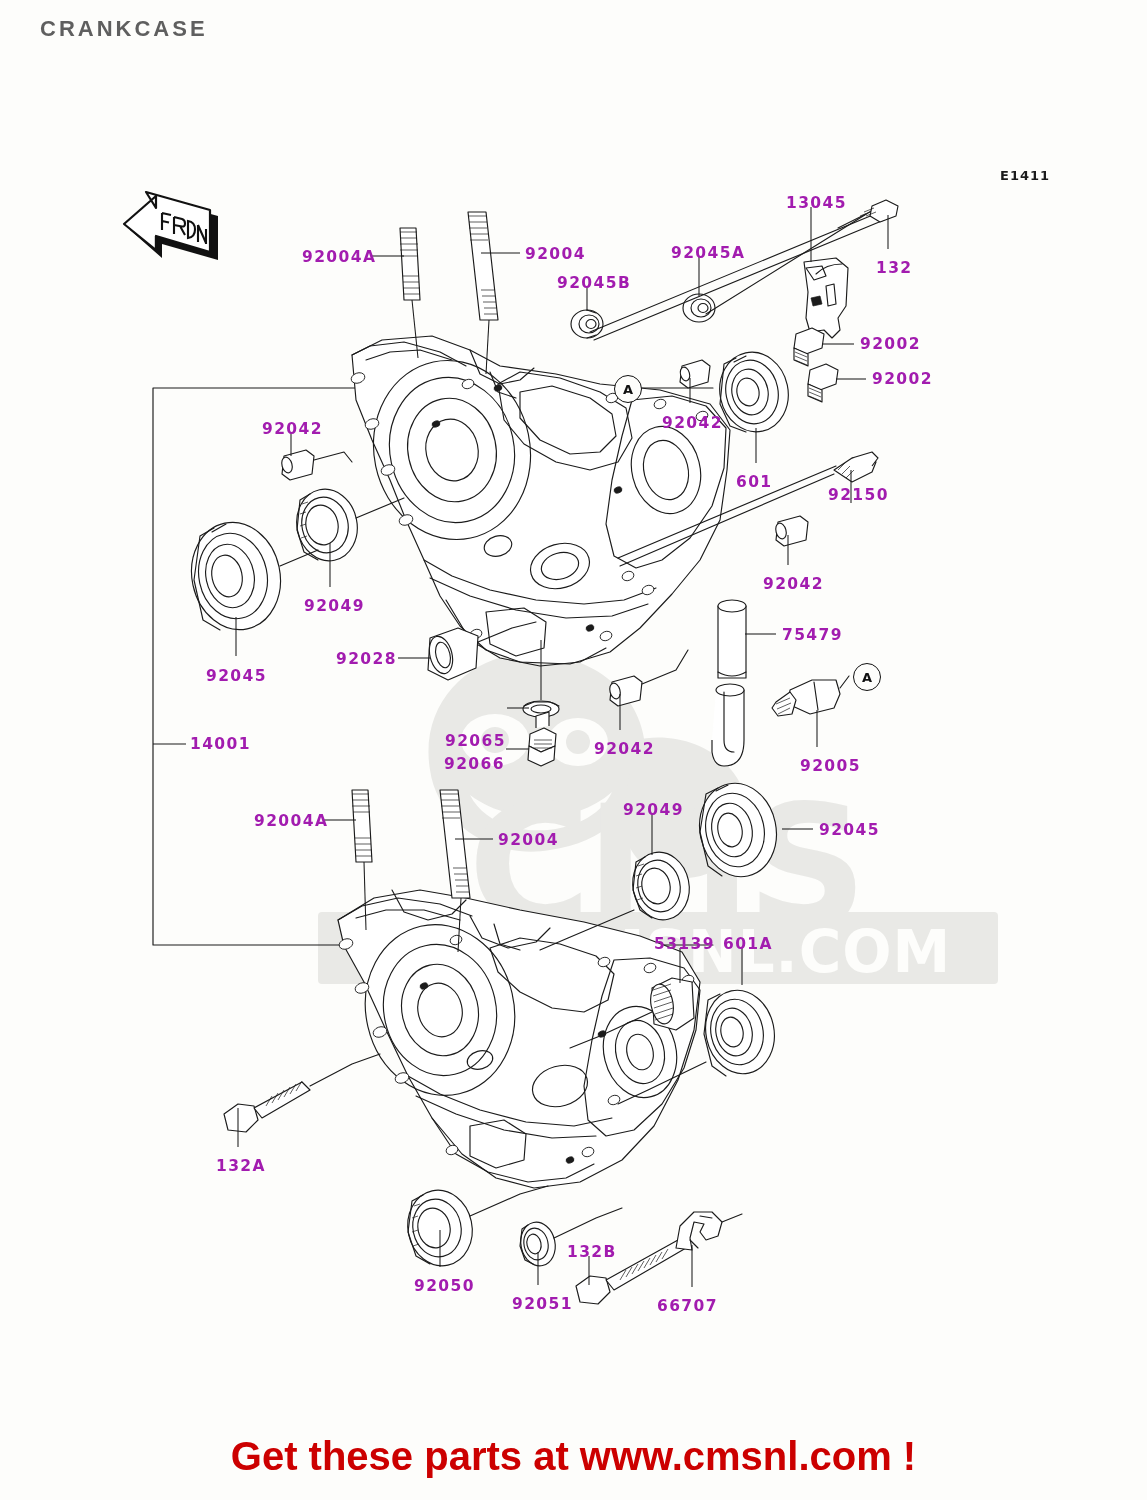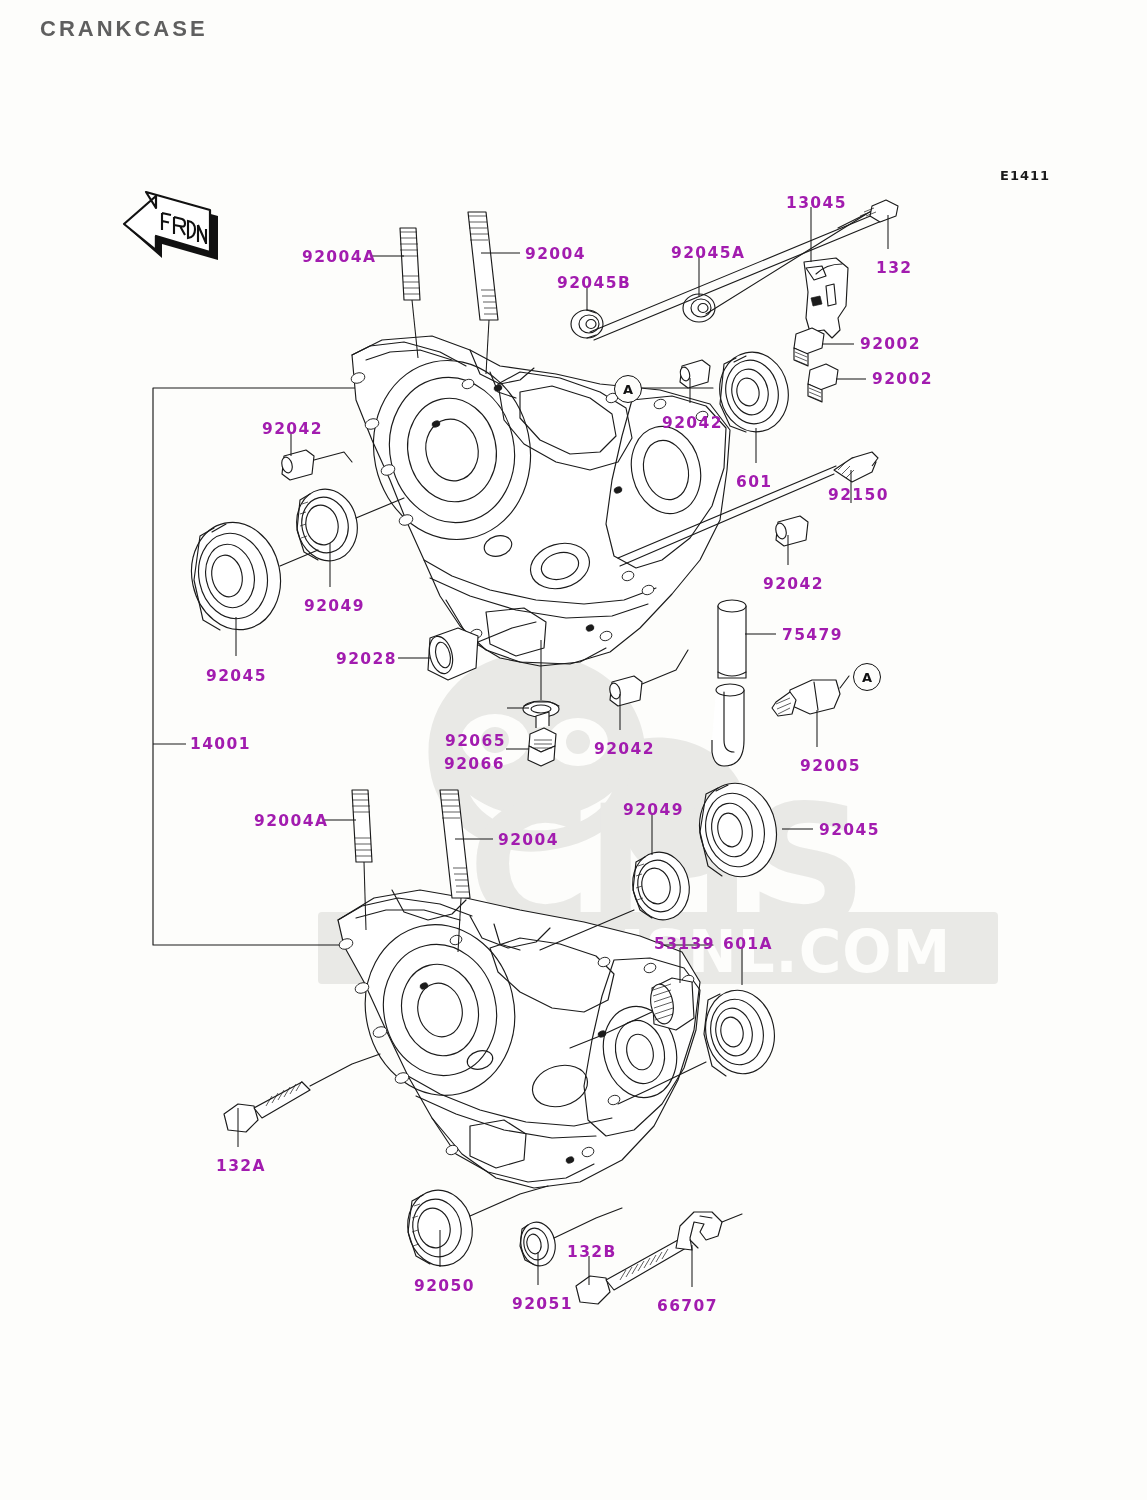--- a/index.html
+++ b/index.html
@@ -562,13 +562,14 @@
       <div class="lbl" style="left: 819px; top: 821px;">92045</div>
       <div class="lbl" style="left: 654px; top: 935px;">53139</div>
       <div class="lbl" style="left: 723px; top: 935px;">601A</div>
       <div class="lbl" style="left: 216px; top: 1157px;">132A</div>
       <div class="lbl" style="left: 414px; top: 1277px;">92050</div>
       <div class="lbl" style="left: 512px; top: 1295px;">92051</div>
       <div class="lbl" style="left: 567px; top: 1243px;">132B</div>
       <div class="lbl" style="left: 657px; top: 1297px;">66707</div>
     </div>
 
+  <div id="banner">Get these parts at www.cmsnl.com !</div>
 </div>
 
 </body></html>

